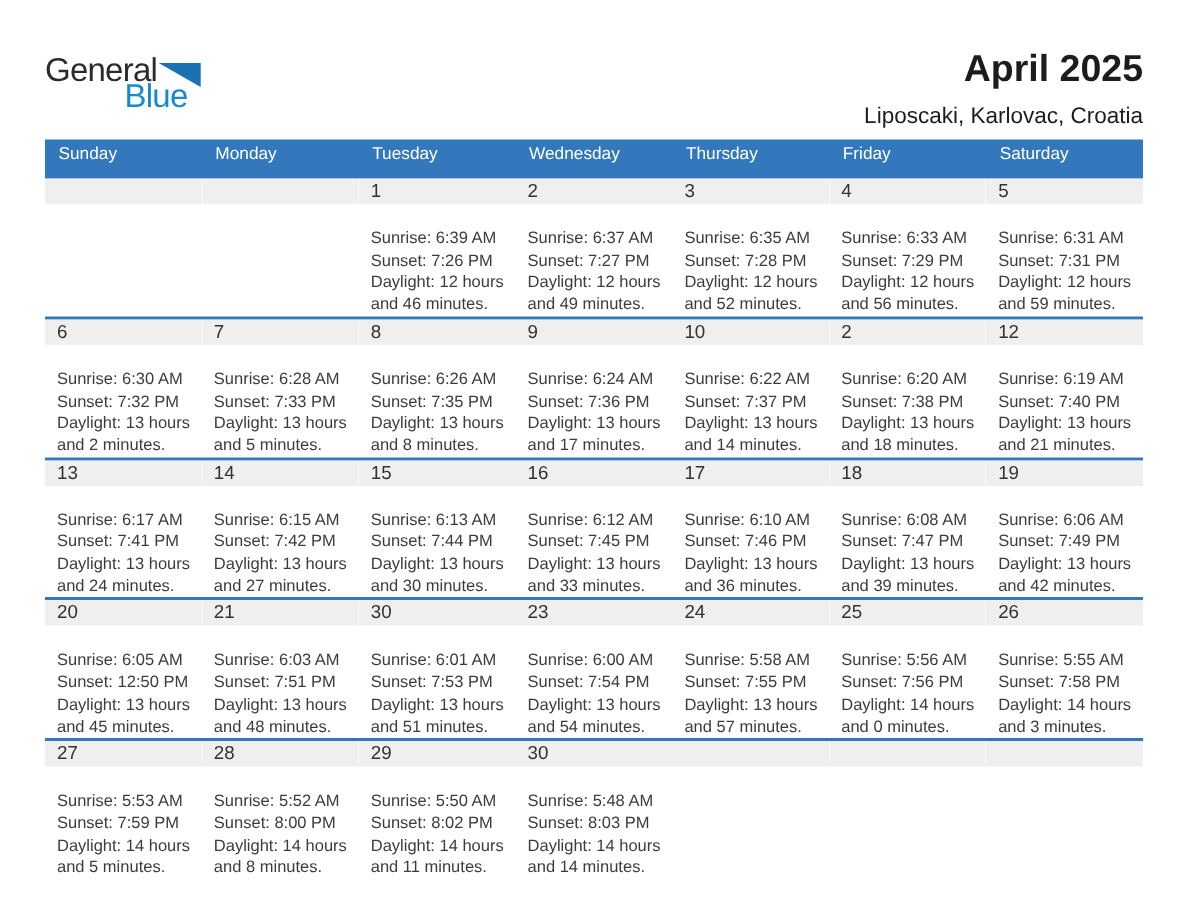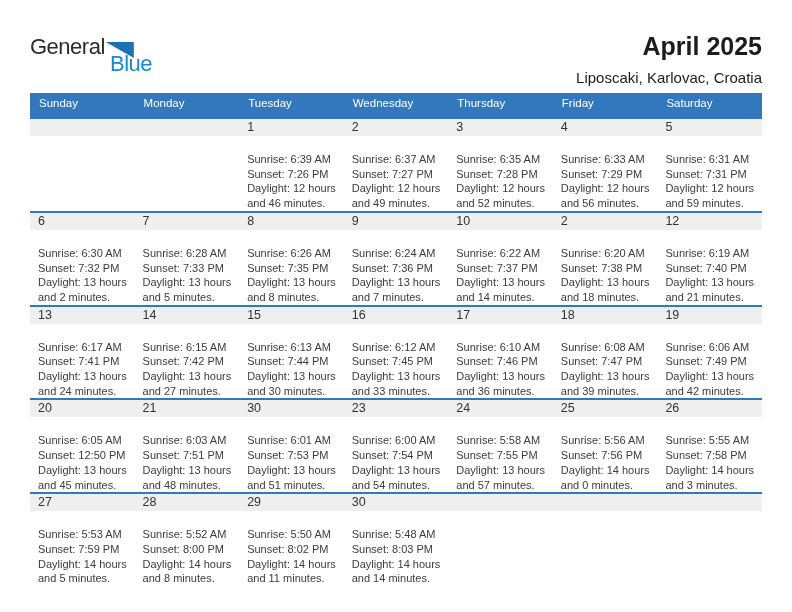--- a/index.html
+++ b/index.html
@@ -14,21 +14,21 @@
   html,body{margin:0;padding:0;background:#fff;}
   .page{
     width:792px;height:612px;background:#fff;overflow:hidden;
     font-family:"Liberation Sans",sans-serif;
     padding:0 30px;position:relative;
   }
   .top{display:flex;justify-content:space-between;align-items:flex-start;padding-top:36px;}
   .logo{line-height:1;}
   .logo-top{display:flex;align-items:flex-end;font-size:22px;color:#2B2B2B;letter-spacing:-0.5px;}
   .tri{width:28px;height:16px;background:var(--tri-blue);clip-path:polygon(0 0,100% 0,100% 100%);margin-left:1px;margin-top:1px;}
-  .logo-bottom{font-size:22px;color:var(--logo-blue);margin-left:80px;margin-top:-5px;letter-spacing:-0.5px;}
+  .logo-bottom{font-size:22px;color:var(--logo-blue);margin-left:53px;margin-top:-5px;letter-spacing:-0.5px;}
   .titles{text-align:right;}
   .title{font-size:25px;color:var(--text-dark);margin-top:-4px;font-weight:bold;}
   .subtitle{font-size:15px;font-weight:normal;color:var(--text-dark);margin-top:8px;}
   .calendar{margin-top:7px;}
   .weekdays{display:grid;grid-template-columns:repeat(7,1fr);background:var(--accent);height:26px;}
   .wd{color:#fff;font-size:11.5px;line-height:21px;padding-left:9px;overflow:hidden;white-space:nowrap;}
   .week{display:grid;grid-template-columns:repeat(7,1fr);min-height:91px;border-top:2px solid var(--accent);}
   .week:first-child{border-top:none;}
   .cell{overflow:hidden;}
   .num{background:var(--strip);height:17px;font-size:12.5px;line-height:17px;padding-left:8px;color:#333;}
@@ -134,21 +134,21 @@
               <div>Sunrise: 6:26 AM</div>
               <div>Sunset: 7:35 PM</div>
               <div>Daylight: 13 hours and 8 minutes.</div>
             </div>
           </div>
           <div class="cell">
             <div class="num">9</div>
             <div class="details">
               <div>Sunrise: 6:24 AM</div>
               <div>Sunset: 7:36 PM</div>
-              <div>Daylight: 13 hours and 7 minutes.</div>
+              <div>Daylight: 13 hours and 17 minutes.</div>
             </div>
           </div>
           <div class="cell">
             <div class="num">10</div>
             <div class="details">
               <div>Sunrise: 6:22 AM</div>
               <div>Sunset: 7:37 PM</div>
               <div>Daylight: 13 hours and 14 minutes.</div>
             </div>
           </div>

